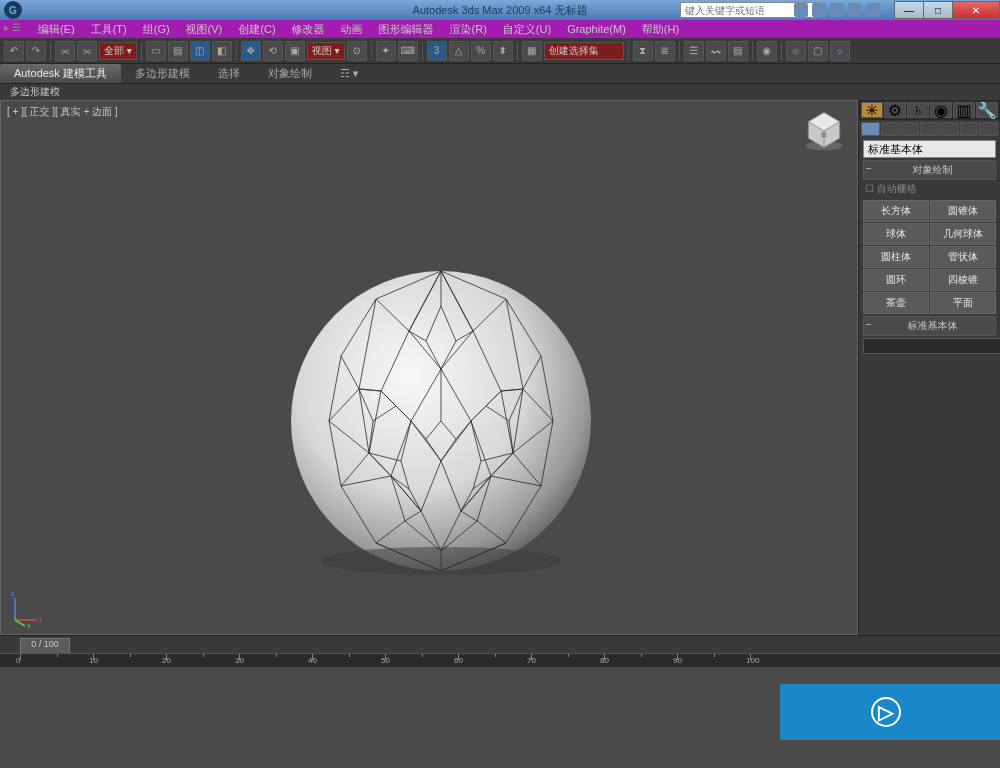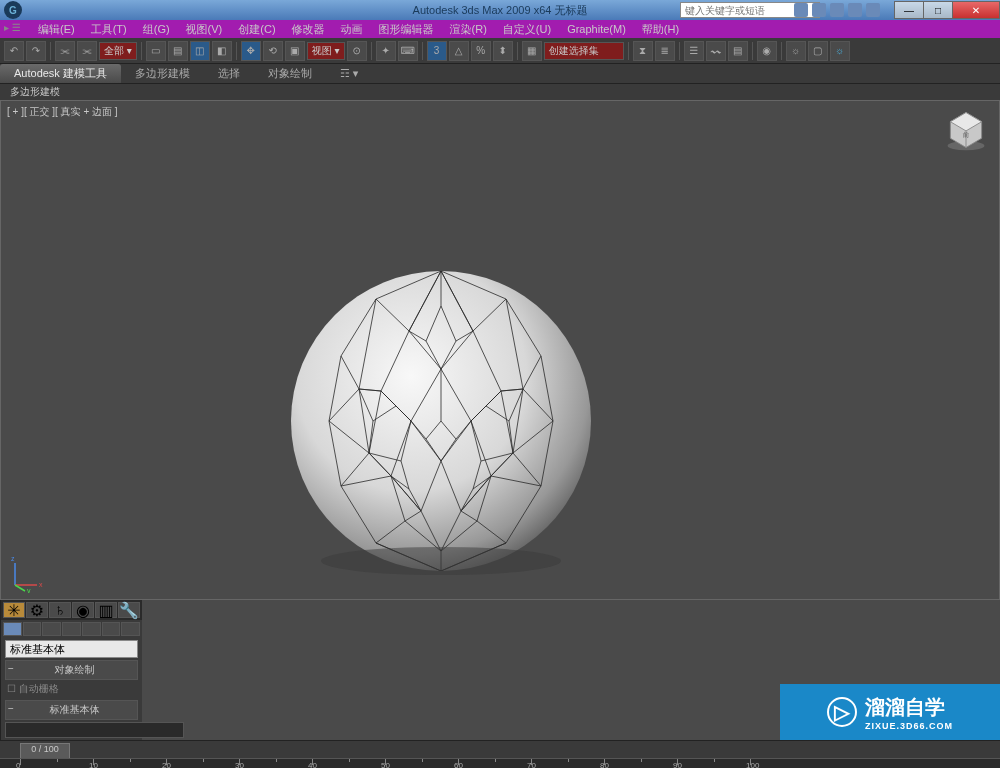--- a/index.html
+++ b/index.html
@@ -29,21 +29,21 @@
 .tb-dropdown { height: 18px; background: #7f1d1d; border: 1px solid #555; color: #c8c8c8; font-size: 10px; padding: 0 4px; display: flex; align-items: center; }
 .tb-dropdown.wide { width: 80px; }
 
 
 .ribbon { height: 20px; background: #3a3a3a; display: flex; align-items: center; border-bottom: 1px solid #222; }
 .ribbon-tab { padding: 2px 14px; font-size: 11px; color: #aaa; }
 .ribbon-tab.active { background: linear-gradient(#6a6a6a, #4a4a4a); color: #e8e8e8; border-radius: 3px 3px 0 0; }
 .ribbon2 { height: 16px; background: #3a3a3a; font-size: 10px; color: #c8c8c8; padding: 1px 10px; }
 
 
-.workspace { display: flex; height: 640px; flex-direction: column; }
+.workspace { display: flex; height: 535px; }
 .viewport { flex: 1; background: #4a4a4a; border: 1px solid #666; position: relative; }
 .vp-label { position: absolute; top: 4px; left: 6px; color: #c8c8c8; font-size: 10px; }
 .vp-cube { position: absolute; top: 6px; right: 10px; width: 46px; height: 46px; }
 .vp-axis { position: absolute; bottom: 6px; left: 6px; }
 
 
 .geosphere { position: absolute; left: 280px; top: 160px; }
 
 
 .cmd-panel { width: 142px; background: #3a3a3a; border-left: 1px solid #222; }
@@ -238,20 +238,32 @@
       <div class="cmd-sub"></div>
       <div class="cmd-sub"></div>
       <div class="cmd-sub"></div>
       <div class="cmd-sub"></div>
     </div>
     <div class="cmd-dropdown">标准基本体</div>
 
     <div class="rollout">
       <div class="rollout-h"><span style="float:left">−</span><span>对象绘制</span></div>
       <div class="auto-check">☐ <span>自动栅格</span></div>
+      <div class="obj-grid">
+        <div class="obj-btn">长方体</div>
+        <div class="obj-btn">圆锥体</div>
+        <div class="obj-btn">球体</div>
+        <div class="obj-btn">几何球体</div>
+        <div class="obj-btn">圆柱体</div>
+        <div class="obj-btn">管状体</div>
+        <div class="obj-btn">圆环</div>
+        <div class="obj-btn">四棱锥</div>
+        <div class="obj-btn">茶壶</div>
+        <div class="obj-btn">平面</div>
+      </div>
     </div>
 
     <div class="rollout">
       <div class="rollout-h"><span style="float:left">−</span><span>标准基本体</span></div>
       <div class="name-input">
         <input style="">
 
       </div>
     </div>
   </div>
@@ -291,17 +303,13 @@
     <div class="tick" style="left: 640.5px; height: 3px;"></div>
     <div class="tick" style="left: 677px; height: 6px;"></div>
     <div class="tick-l" style="left: 673px;">90</div>
     <div class="tick" style="left: 713.5px; height: 3px;"></div>
     <div class="tick" style="left: 750px; height: 6px;"></div>
     <div class="tick-l" style="left: 746px;">100</div>
   </div>
 
 <div class="watermark">
   <div class="play-i">▷</div>
-  <div>
-    <span>溜溜自学</span>
-    <span class="sub">ZIXUE.3D66.COM</span>
-  </div>
 </div>
 
 </body></html>

